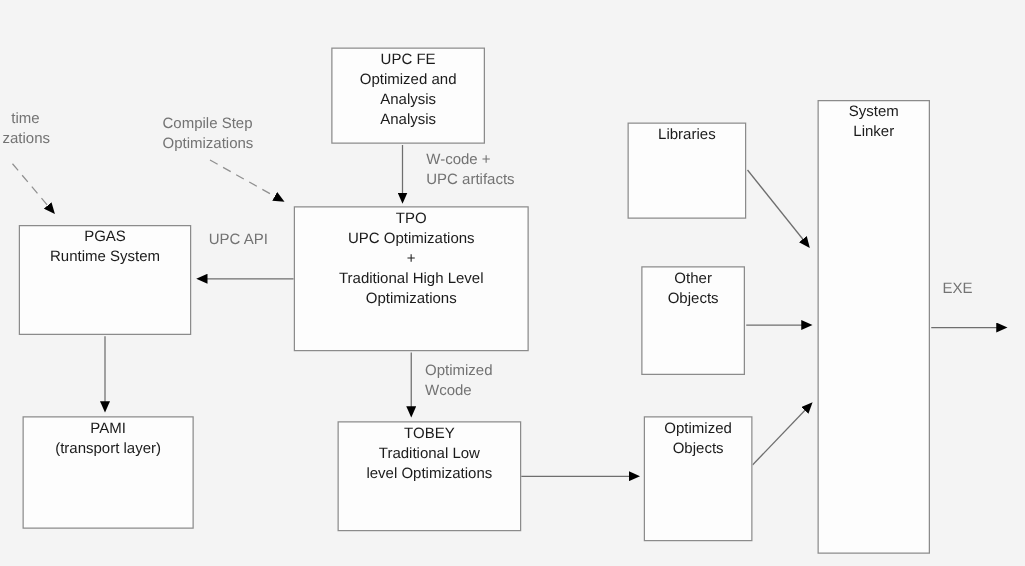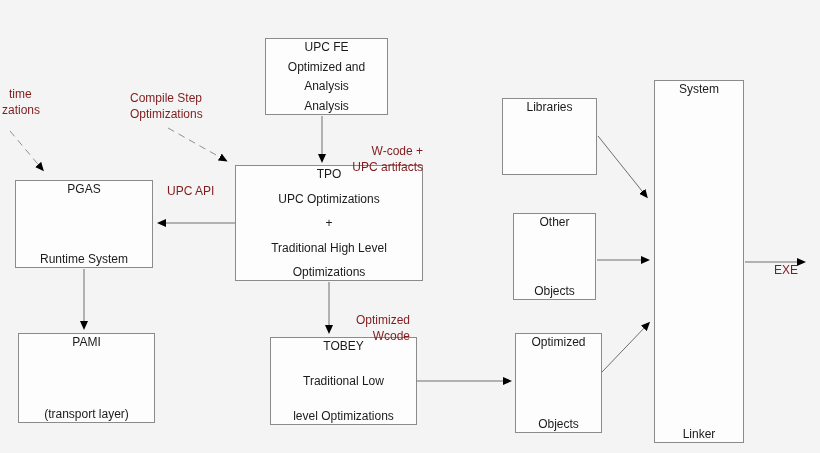--- a/index.html
+++ b/index.html
@@ -12,33 +12,33 @@
     color:#1b1b1b;
   }
   .box{
     position:absolute;
     background:#fdfdfd;
     border:1px solid #8b8b8b;
     box-sizing:border-box;
     display:flex;
     flex-direction:column;
     align-items:center;
-    justify-content:space-between;
+    justify-content:flex-start;
     text-align:center;
     font-size:12px;
     line-height:16px;
   }
   .lbl{
     position:absolute;
     font-size:12px;
     line-height:16px;
-    color:#7f1d1d;
+    color:#737373;
     white-space:nowrap;
   }
-  .lbl.center{text-align:right;white-space:normal;margin-top:24px;}
+  .lbl.center{text-align:left;white-space:normal;}
   svg#arrows{position:absolute;left:0;top:0;pointer-events:none;}
   .indent1{padding-left:7px;}
   span{display:block;}
 </style>
 </head>
 <body>
 
 <div id="stage">
 
   <svg id="arrows" width="820" height="453" viewBox="0 0 820 453">
@@ -98,21 +98,21 @@
   <div class="box" style="left:513px;top:213px;width:83px;height:87px;">
     <span>Other</span>
     <span>Objects</span>
   </div>
 
   <div class="box" style="left:515px;top:333px;width:87px;height:100px;">
     <span>Optimized</span>
     <span>Objects</span>
   </div>
 
-  <div class="box" style="left:654px;top:80px;width:90px;height:363px;gap:36px;">
+  <div class="box" style="left:654px;top:80px;width:90px;height:363px;">
     <span>System</span>
     <span>Linker</span>
   </div>
 
   <div class="lbl" style="left:2px;top:86px;">
     <span class="indent1">time</span>
     <span>zations</span>
   </div>
 
   <div class="lbl" style="left:130px;top:90px;">
@@ -125,15 +125,15 @@
     <span>UPC artifacts</span>
   </div>
 
   <div class="lbl" style="left:167px;top:183px;">UPC API</div>
 
   <div class="lbl center" style="left:340px;top:288px;width:70px;">
     <span>Optimized</span>
     <span>Wcode</span>
   </div>
 
-  <div class="lbl center" style="left:754px;top:238px;width:44px;">EXE</div>
+  <div class="lbl center" style="left:754px;top:222px;width:44px;">EXE</div>
 
 </div>
 
 </body></html>

